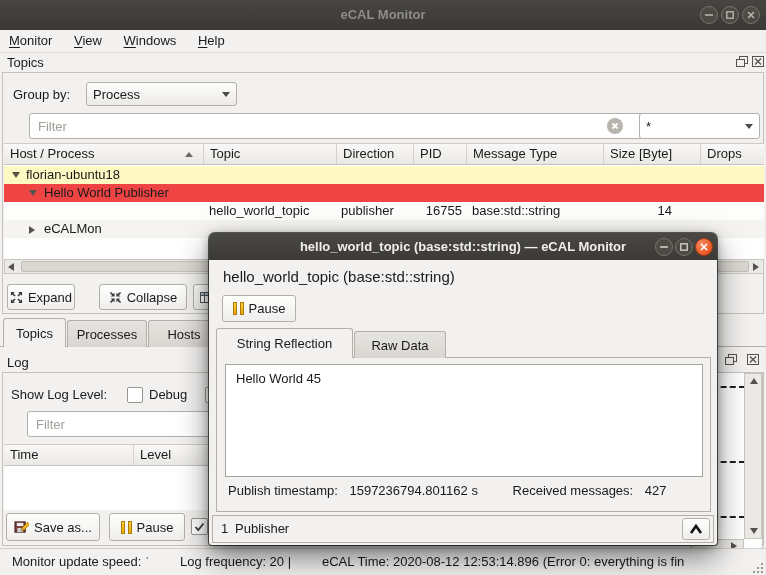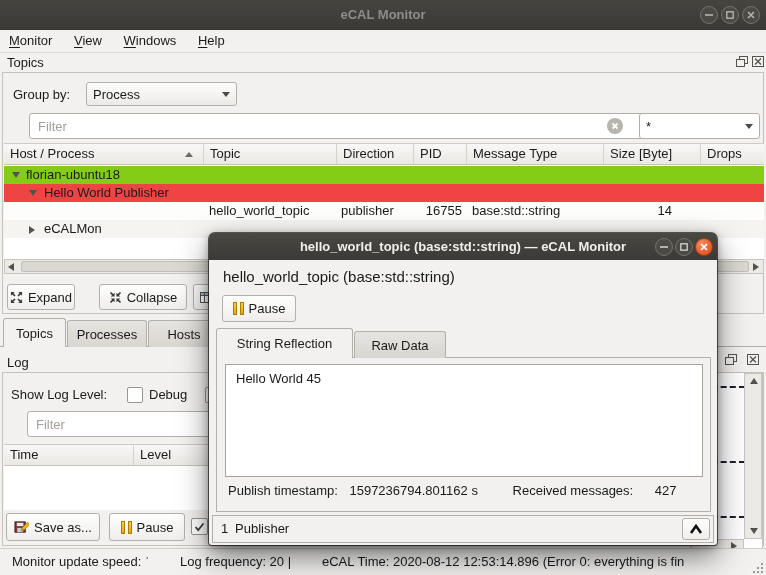--- a/index.html
+++ b/index.html
@@ -173,21 +173,21 @@
             <span>Message Type</span>
           </div>
         <div class="hcell" style="width:97px;">
             <span>Size [Byte]</span>
           </div>
         <div class="hcell" style="width:63px;border-right:none;">
             <span>Drops</span>
           </div>
       </div>
 
-      <div class="row" style="left:0;top:23px;width:760px;background:#84cc16;">
+      <div class="row" style="left:0;top:23px;width:760px;background:#fef9c3;">
         <span class="cell" style="left:8px;"><i class="tri-d"></i></span>
         <span class="cell" style="left:22px;">florian-ubuntu18</span>
       </div>
       <div class="row" style="left:0;top:41px;width:760px;background:#ef4444;">
         <span class="cell" style="left:25px;"><i class="tri-d"></i></span>
         <span class="cell" style="left:40px;">Hello World Publisher</span>
       </div>
       <div class="row" style="left:0;top:59px;width:760px;background:#fdfdfc;">
         <span class="cell" style="left:205px;width:126px;">hello_world_topic</span>
         <span class="cell" style="left:337px;width:72px;">publisher</span>
@@ -388,21 +388,21 @@
     <div class="abs" style="left:8px;top:124px;width:135px;height:1px;background:#f2f1f0;"></div>
 
     <div class="abs" style="left:16px;top:131px;width:478px;height:113px;background:#fff;border:1px solid #a6a39c;box-sizing:border-box;padding:6px 10px;">
       <span>Hello World 45</span>
     </div>
 
     <div class="abs" style="left:19px;top:250px;white-space:nowrap;">
       <span>Publish timestamp:</span>
       <span style="margin-left:8px;">1597236794.801162 s</span>
       <span style="margin-left:31px;">Received messages:</span>
-      <span style="margin-left:18px;text-align:center;">427</span>
+      <span style="margin-left:8px;text-align:center;">427</span>
     </div>
 
     <div class="abs" style="left:3px;top:282px;width:502px;height:28px;border:1px solid #b3b0a9;box-sizing:border-box;background:#f2f1f0;">
       <span class="abs" style="left:8px;top:5px;">1</span>
       <span class="abs" style="left:22px;top:5px;">Publisher</span>
       <div class="abs btn" style="right:3px;top:2px;width:28px;height:22px;">
         <svg width="14" height="10">
             <path d="M2 9 L7 2 L12 9" fill="none" stroke="#111" stroke-width="2.6"></path>
           </svg>
       </div>

